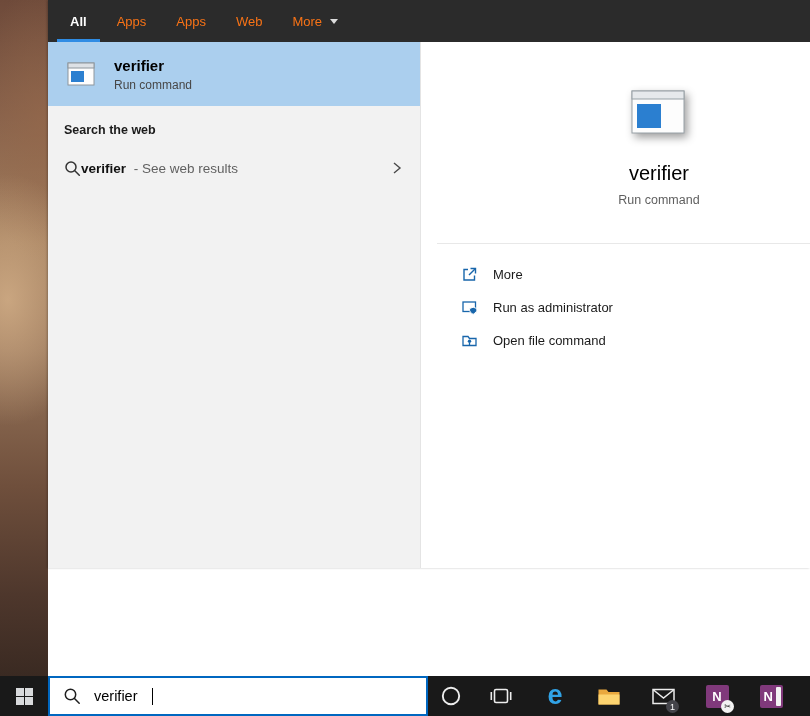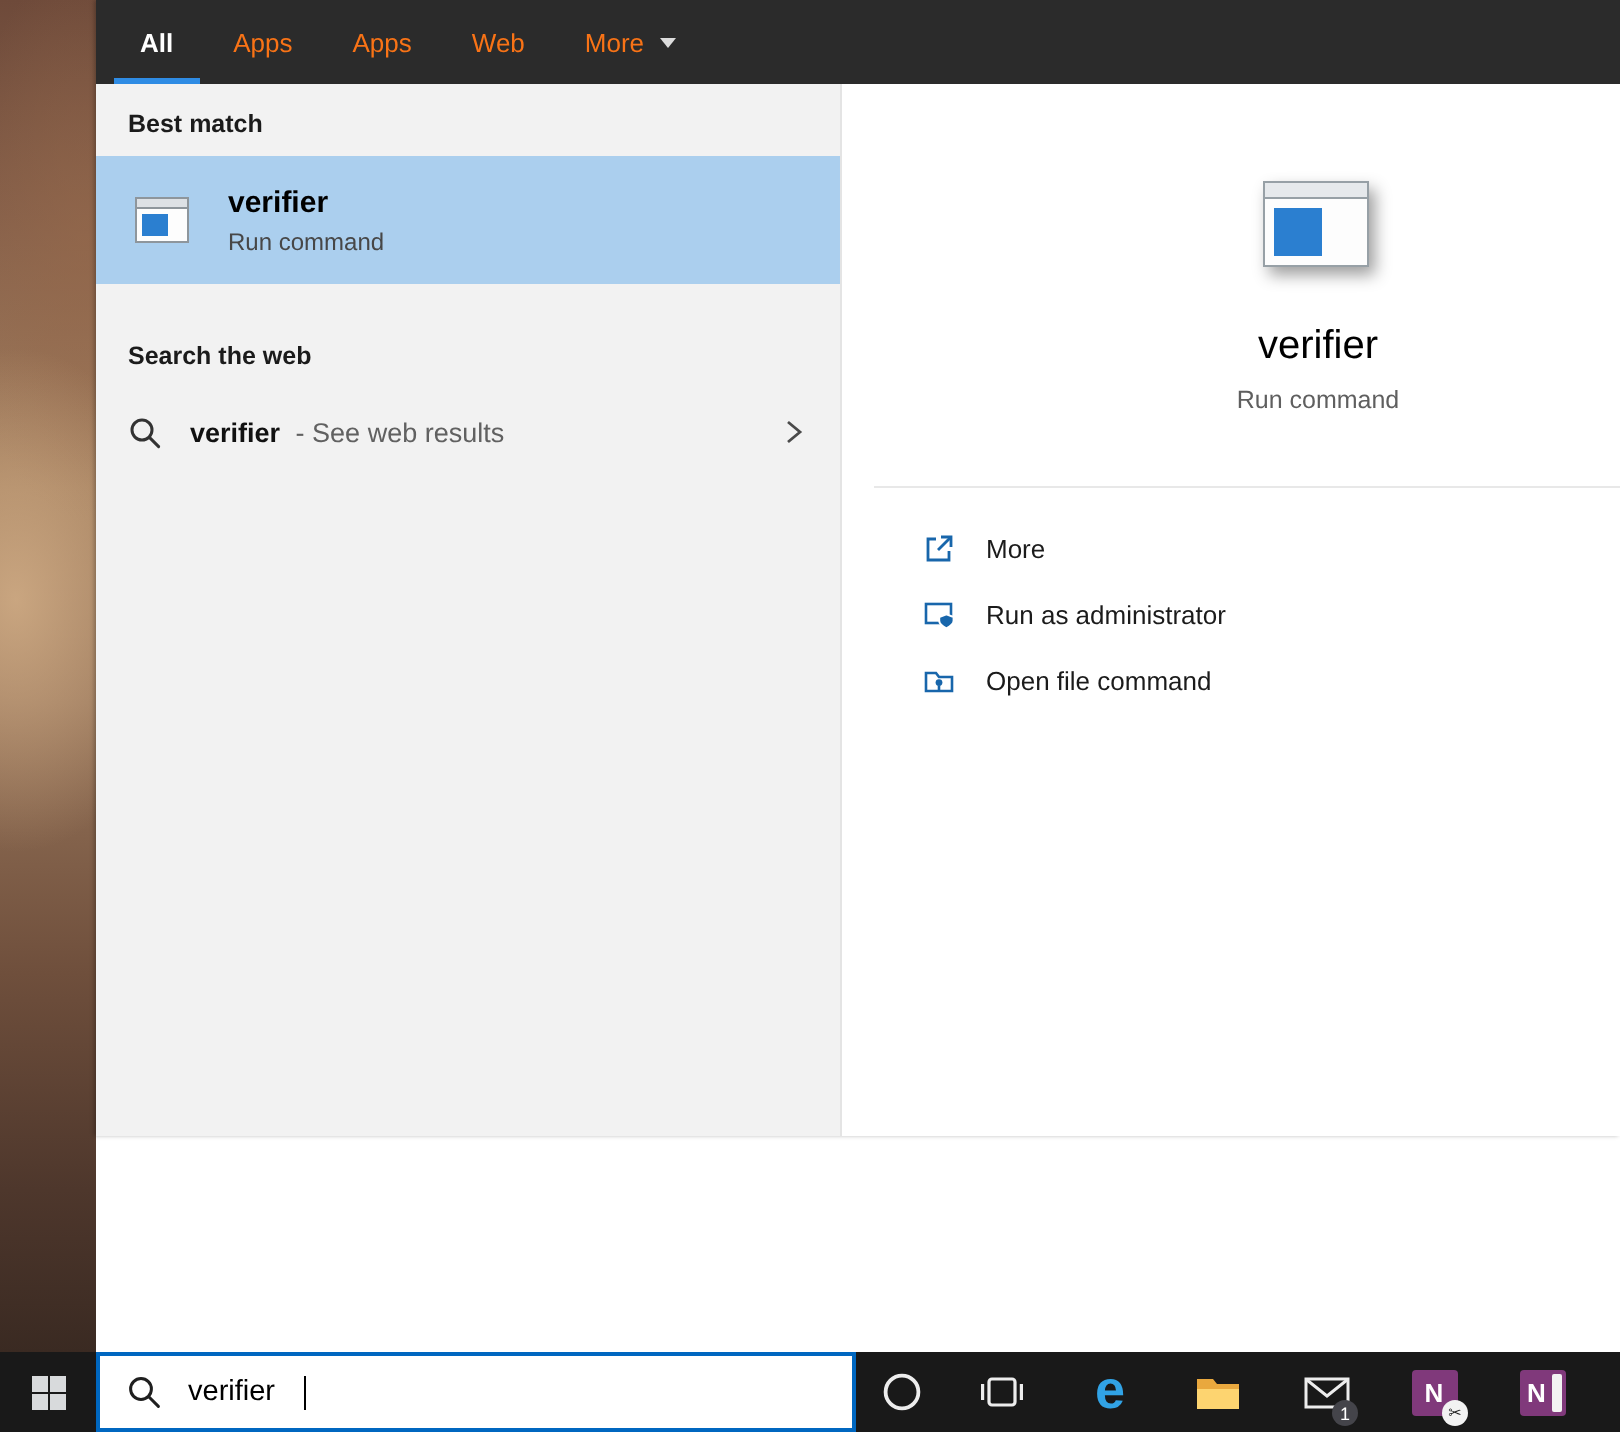--- a/index.html
+++ b/index.html
@@ -21,28 +21,28 @@
   .tab { position:relative; display:flex; align-items:center; margin-right:30px; font-size:13px; color:#f97316; cursor:default; }
   .tab.active { color:#fff; font-weight:700; }
   .tab.active::after { content:""; position:absolute; left:-13px; right:-13px; bottom:0; height:3px; background:#2f8ce4; }
   .caret-down { width:0; height:0; border-left:4px solid transparent; border-right:4px solid transparent; border-top:5px solid #dcdcdc; margin-left:8px; }
 
   .flyout-body { flex:1 1 auto; display:flex; min-height:0; }
   .left-pane { width:372px; background:#f2f2f2; }
   .right-pane { flex:1; background:#ffffff; border-left:1px solid #e4e4e4; position:relative; overflow:hidden; }
 
   .section-header { font-size:12.5px; font-weight:700; color:#1b1b1b; padding:13px 0 9px 16px; }
-  .section-header.web { padding-top:29px; }
+  .section-header.web { padding-top:17px; }
 
   .best-match-row { height:64px; background:#abcfee; display:flex; align-items:center; padding:0 12px 0 16px; gap:16px; cursor:default; }
   .bm-text { display:flex; flex-direction:column; }
   .bm-title { font-size:15px; font-weight:600; color:#000; }
   .bm-sub { font-size:12px; color:#474747; margin-top:4px; }
 
-  .web-row { height:44px; display:flex; align-items:center; padding:0 18px 0 16px; gap:14px; cursor:default; }
+  .web-row { height:44px; display:flex; align-items:center; padding:0 18px 0 16px; cursor:default; }
   .web-text { font-size:13.5px; }
   .web-query { font-weight:700; color:#111; }
   .web-suffix { color:#616161; font-weight:400; margin-left:4px; }
   .chevron-right { margin-left:auto; display:flex; align-items:center; }
 
   .details { position:absolute; left:0; top:0; width:476px; text-align:center; }
   .big-icon { margin-top:46px; display:flex; justify-content:center; }
   .big-icon svg { filter:drop-shadow(3px 4px 4px rgba(0,0,0,.38)); }
   .app-title { margin-top:24px; font-size:20px; color:#000; font-weight:400; }
   .app-sub { margin-top:8px; font-size:12.5px; color:#5f5f5f; }
@@ -92,21 +92,20 @@
         </div>
       <div class="tab">
         <span>More</span>
         <span class="caret-down"></span>
       </div>
     </div>
 
     <div class="flyout-body">
 
       <div class="left-pane">
-        <div class="section-header">Best match</div>
 
         <div class="best-match-row">
           <svg width="34" height="30" viewBox="0 0 34 30">
             <rect x="4" y="4" width="26" height="22" fill="#fdfdfd" stroke="#8e969c" stroke-width="1"></rect>
             <rect x="4" y="4" width="26" height="5" fill="#dde1e5" stroke="#8e969c" stroke-width="1"></rect>
             <rect x="7" y="12" width="13" height="11" fill="#2b7fd0"></rect>
           </svg>
           <div class="bm-text">
             <span class="bm-title">verifier</span>
             <span class="bm-sub">Run command</span>

